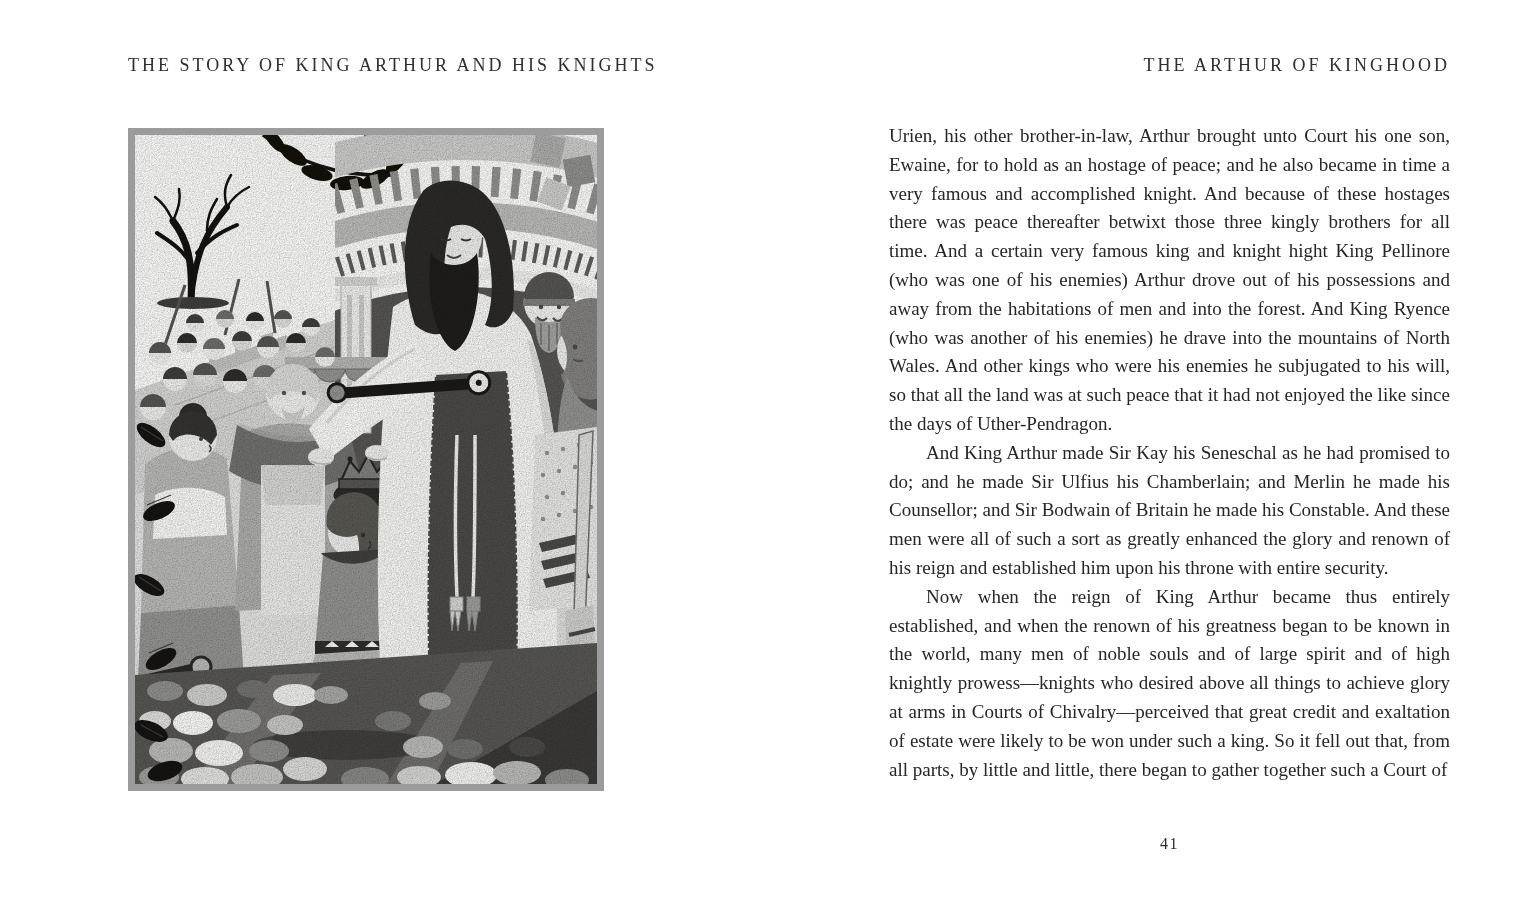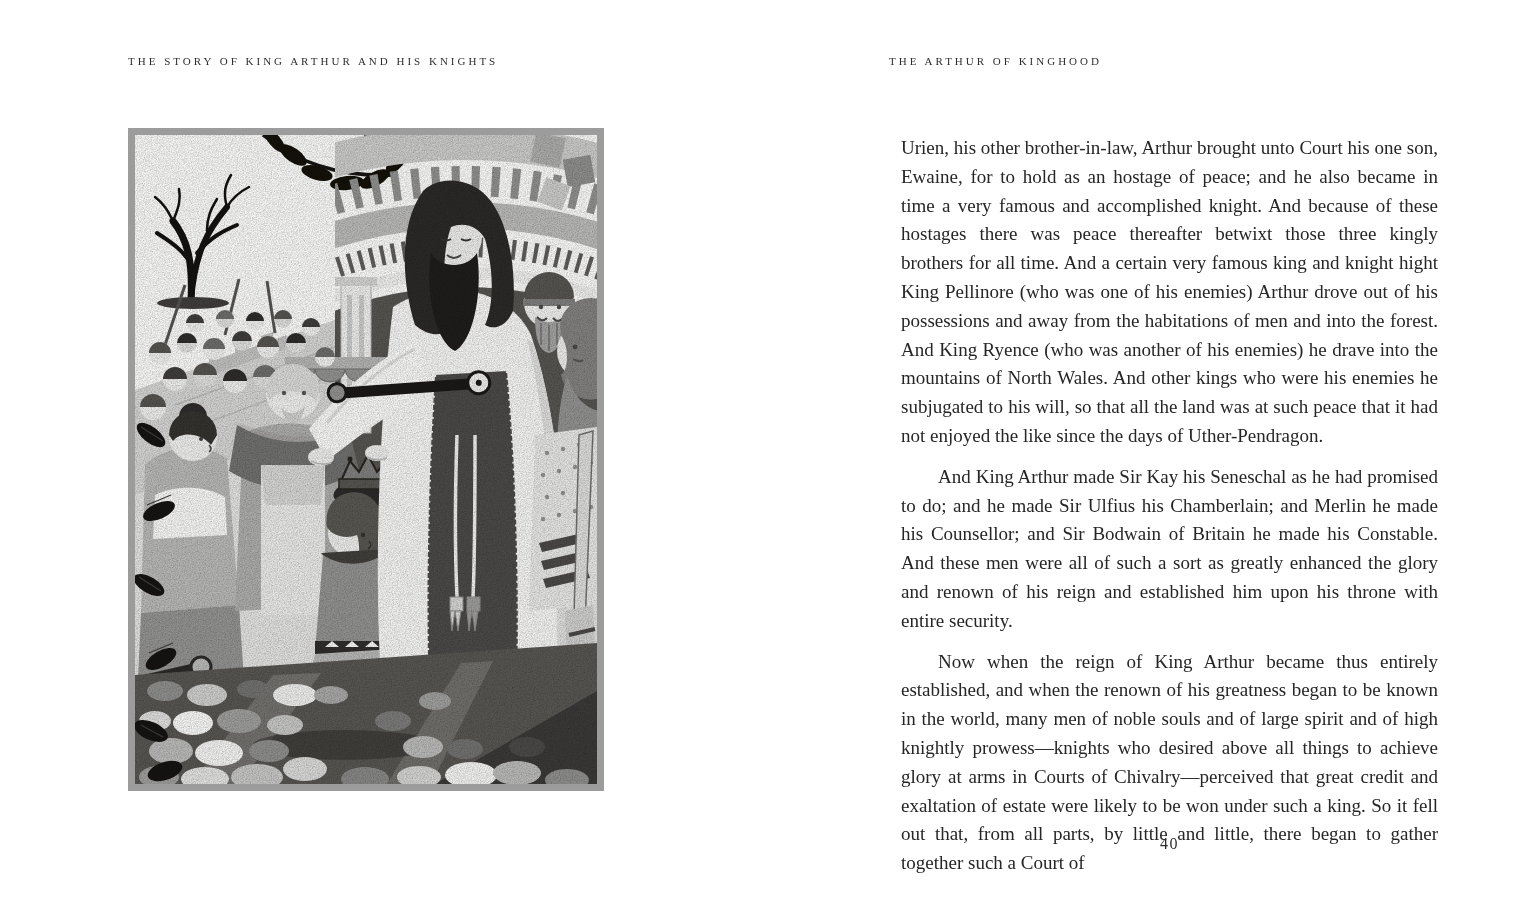--- a/index.html
+++ b/index.html
@@ -11,41 +11,41 @@
   body{
     width:1536px;height:907px;
     background:var(--page-bg);
     font-family:"Liberation Serif", serif;
     color:var(--ink);
     position:relative;
     overflow:hidden;
   }
   .runhead{
     position:absolute;top:55px;
-    font-size:11px;
+    font-size:18px;
     letter-spacing:3px;
     color:#2e2e2e;
-    text-align:left;
+    text-align:right;
     white-space:nowrap;
   }
   #left-runhead{left:128px;width:476px;}
   #right-runhead{left:889px;width:561px;}
   .illus-frame{
     position:absolute;left:128px;top:128px;
     width:462px;height:649px;
     border:7px solid var(--frame);
     background:#e6e6e4;
   }
   .illus-frame svg{display:block;}
   .textcol{
     position:absolute;left:889px;top:122px;width:561px;
     font-size:19px;line-height:28.8px;
     text-align:justify;
   }
-  .textcol p{margin:12px;padding:0;font-family:Liberation Serif, serif;}
+  .textcol p{margin:0;padding:0;font-family:Liberation Serif, serif;}
   .textcol p.indent{text-indent:37px;}
   .folio{
     position:absolute;left:889px;top:835px;width:561px;
     text-align:center;font-size:16px;letter-spacing:1.5px;color:#2e2e2e;
   }
 </style>
 </head>
 <body>
 
 <div class="runhead" id="left-runhead">THE STORY OF KING ARTHUR AND HIS KNIGHTS</div>
@@ -393,13 +393,13 @@
 </div>
 
 <div class="runhead" id="right-runhead">THE ARTHUR OF KINGHOOD</div>
 
 <div class="textcol">
   <p>Urien, his other brother-in-law, Arthur brought unto Court his one son, Ewaine, for to hold as an hostage of peace; and he also became in time a very famous and accomplished knight. And because of these hostages there was peace thereafter betwixt those three kingly brothers for all time. And a certain very famous king and knight hight King Pellinore (who was one of his enemies) Arthur drove out of his possessions and away from the habitations of men and into the forest. And King Ryence (who was another of his enemies) he drave into the mountains of North Wales. And other kings who were his enemies he subjugated to his will, so that all the land was at such peace that it had not enjoyed the like since the days of Uther-Pendragon.</p>
   <p class="indent">And King Arthur made Sir Kay his Seneschal as he had promised to do; and he made Sir Ulfius his Chamberlain; and Merlin he made his Counsellor; and Sir Bodwain of Britain he made his Constable. And these men were all of such a sort as greatly enhanced the glory and renown of his reign and established him upon his throne with entire security.</p>
   <p class="indent">Now when the reign of King Arthur became thus entirely established, and when the renown of his greatness began to be known in the world, many men of noble souls and of large spirit and of high knightly prowess—knights who desired above all things to achieve glory at arms in Courts of Chivalry—perceived that great credit and exaltation of estate were likely to be won under such a king. So it fell out that, from all parts, by little and little, there began to gather together such a Court of</p>
 </div>
 
-<div class="folio">40</div>
+<div class="folio">41</div>
 
 </body></html>

